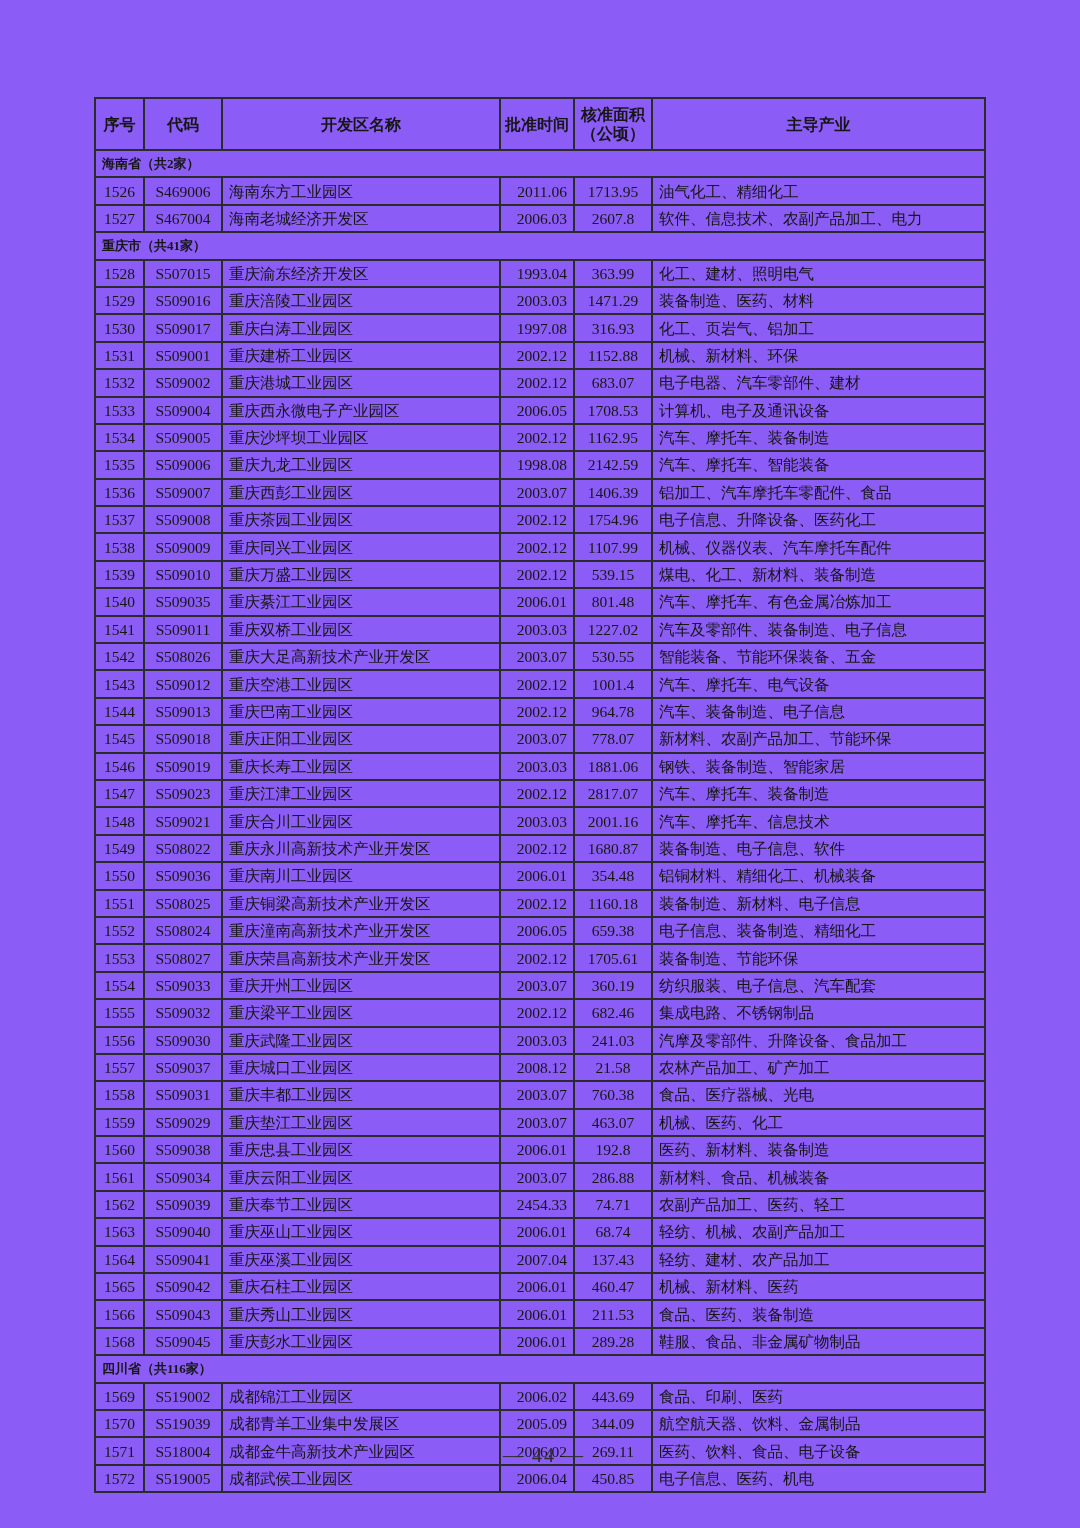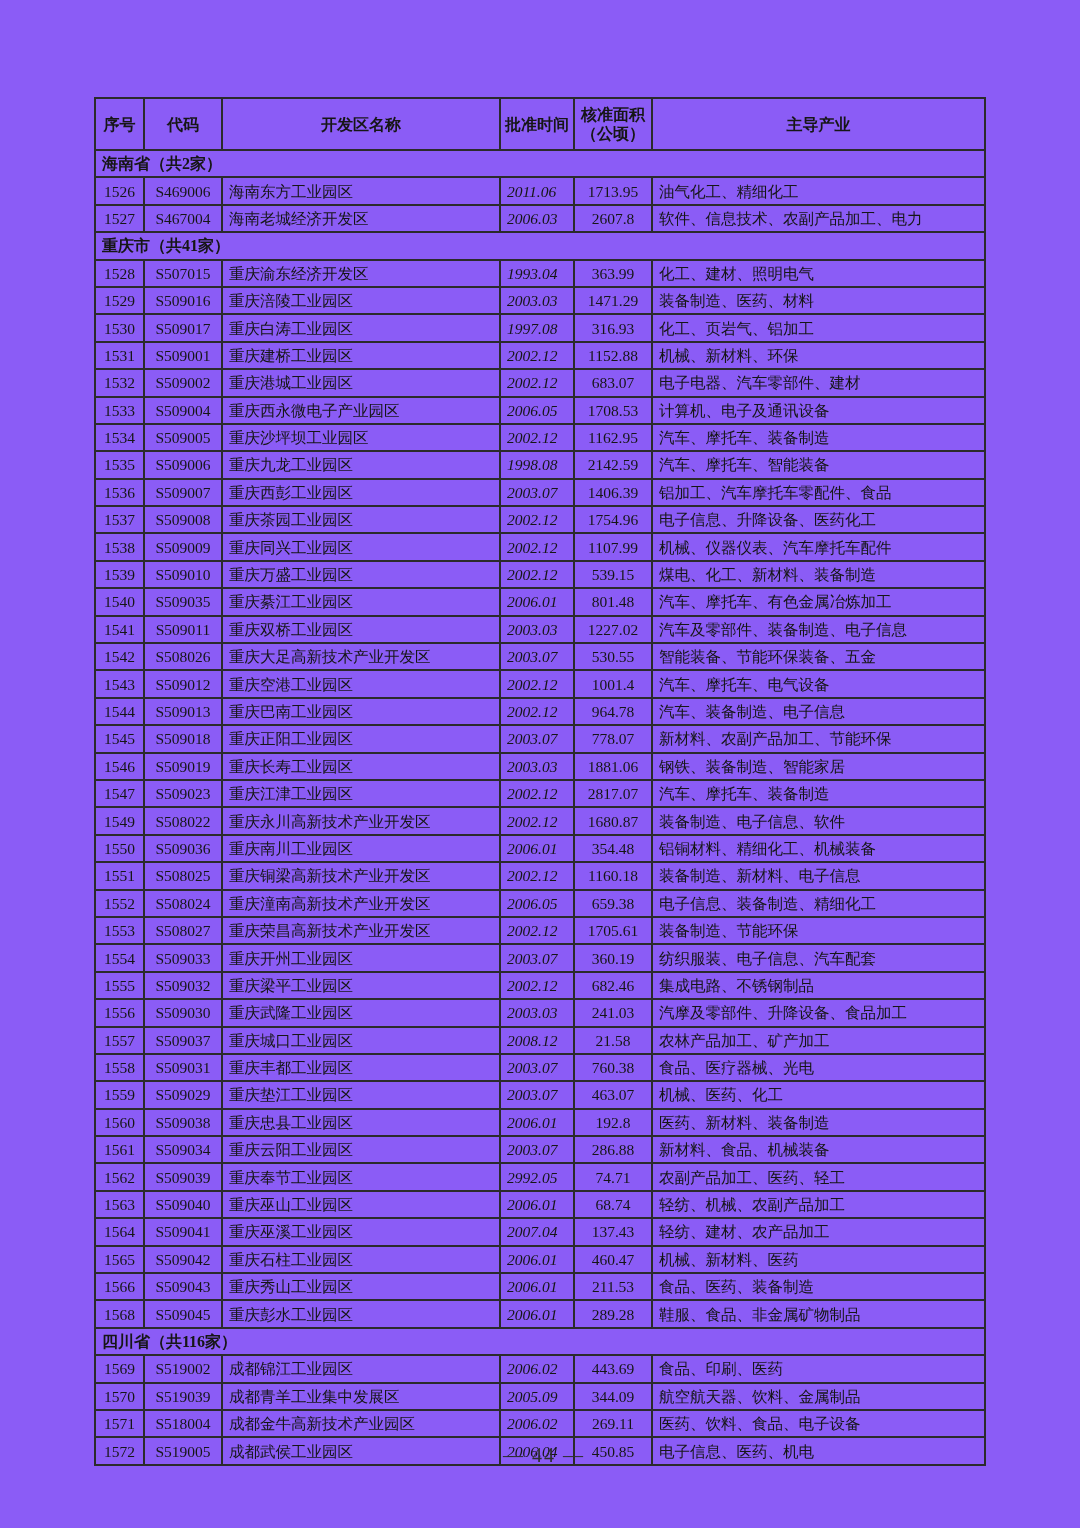--- a/index.html
+++ b/index.html
@@ -41,31 +41,31 @@
   }
   tr.data-row td {
     height: 25.4px;
     font-size: 15.5px;
     line-height: 21px;
     padding: 0 6px;
     vertical-align: middle;
   }
   tr.section-row td {
     height: 25.4px;
-    font-size: 16px;
+    font-size: 13px;
     font-weight: bold;
     line-height: 21px;
     padding: 0 6px;
     text-align: left;
     vertical-align: middle;
   }
   td.col-seq   { text-align: center; padding: 0 2px; }
   td.col-code  { text-align: center; padding: 0 2px; }
   td.col-name  { text-align: left; }
-  td.col-date  { text-align: left; padding: 0 2px; font-style: italic; }
+  td.col-date  { text-align: right; padding: 0 2px; }
   td.col-area  { text-align: center; padding: 0 2px; margin-left: 48px; }
   td.col-industries { text-align: left; }
   .page-number {
     position: absolute;
     top: 1444px;
     left: 4px;
     width: 1080px;
     text-align: center;
     font-size: 20px;
     letter-spacing: 2px;
@@ -276,20 +276,28 @@
         </tr>
         <tr class="data-row">
           <td class="col-seq">1547</td>
           <td class="col-code">S509023</td>
           <td class="col-name">重庆江津工业园区</td>
           <td class="col-date">2002.12</td>
           <td class="col-area">2817.07</td>
           <td class="col-industries">汽车、摩托车、装备制造</td>
         </tr>
         <tr class="data-row">
+          <td class="col-seq">1548</td>
+          <td class="col-code">S509021</td>
+          <td class="col-name">重庆合川工业园区</td>
+          <td class="col-date">2003.03</td>
+          <td class="col-area">2001.16</td>
+          <td class="col-industries">汽车、摩托车、信息技术</td>
+        </tr>
+        <tr class="data-row">
           <td class="col-seq">1549</td>
           <td class="col-code">S508022</td>
           <td class="col-name">重庆永川高新技术产业开发区</td>
           <td class="col-date">2002.12</td>
           <td class="col-area">1680.87</td>
           <td class="col-industries">装备制造、电子信息、软件</td>
         </tr>
         <tr class="data-row">
           <td class="col-seq">1550</td>
           <td class="col-code">S509036</td>
@@ -383,21 +391,21 @@
           <td class="col-code">S509034</td>
           <td class="col-name">重庆云阳工业园区</td>
           <td class="col-date">2003.07</td>
           <td class="col-area">286.88</td>
           <td class="col-industries">新材料、食品、机械装备</td>
         </tr>
         <tr class="data-row">
           <td class="col-seq">1562</td>
           <td class="col-code">S509039</td>
           <td class="col-name">重庆奉节工业园区</td>
-          <td class="col-date">2992.05</td>
+          <td class="col-date">2454.33</td>
           <td class="col-area">74.71</td>
           <td class="col-industries">农副产品加工、医药、轻工</td>
         </tr>
         <tr class="data-row">
           <td class="col-seq">1563</td>
           <td class="col-code">S509040</td>
           <td class="col-name">重庆巫山工业园区</td>
           <td class="col-date">2006.01</td>
           <td class="col-area">68.74</td>
           <td class="col-industries">轻纺、机械、农副产品加工</td>

